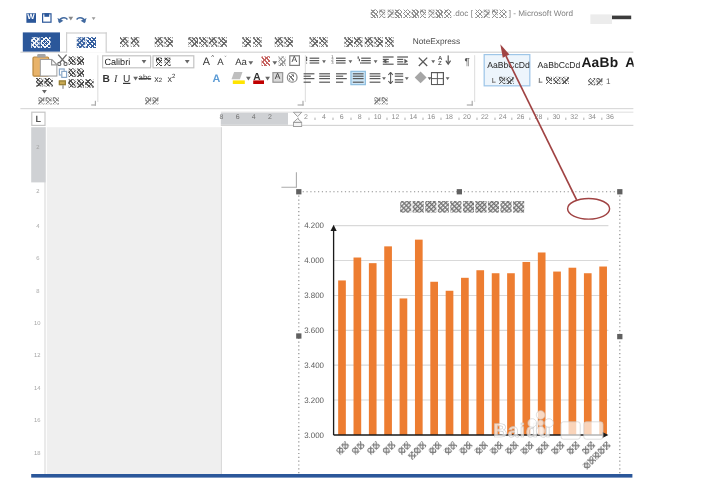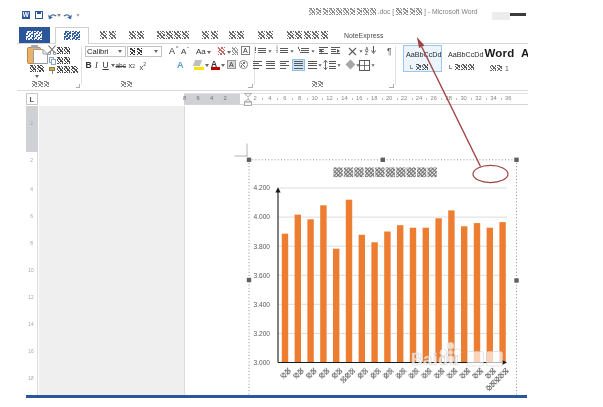--- a/index.html
+++ b/index.html
@@ -227,21 +227,21 @@
 <div class="a" style="left:402.5px;top:45.3px;width:39.5px;height:27px;background:#edf5fc;border:1px solid #9ec6e8"></div>
 <div class="t" style="left:406px;top:49.5px;font-size:7.2px;color:#2a2a2a">AaBbCcDd</div>
 <div class="a" style="left:410px;top:65px;width:3px;height:3.5px;border-left:1px solid #8a8a8a;border-bottom:1px solid #8a8a8a"></div>
 <div class="zh" style="left:415.5px;top:63.5px;width:5.7px;height:6.8px;color:#444;"></div>
     <div class="zh" style="left:422.3px;top:63.5px;width:5.7px;height:6.8px;color:#444;"></div>
 <div class="t" style="left:448px;top:49.5px;font-size:7.2px;color:#2a2a2a">AaBbCcDd</div>
 <div class="a" style="left:449px;top:65px;width:3px;height:3.5px;border-left:1px solid #8a8a8a;border-bottom:1px solid #8a8a8a"></div>
 <div class="zh" style="left:454.5px;top:63.5px;width:5.7px;height:6.8px;color:#444;"></div>
     <div class="zh" style="left:461.3px;top:63.5px;width:5.7px;height:6.8px;color:#444;"></div>
     <div class="zh" style="left:468.1px;top:63.5px;width:5.7px;height:6.8px;color:#444;"></div>
-<div class="t" style="left:484.5px;top:47px;font-size:11.5px;font-weight:bold;color:#1a1a1a;letter-spacing:0.2px">Word</div>
+<div class="t" style="left:484.5px;top:47px;font-size:11.5px;font-weight:bold;color:#1a1a1a;letter-spacing:0.2px">AaBb</div>
 <div class="zh" style="left:490.0px;top:64.5px;width:5.7px;height:6.8px;color:#555;"></div>
     <div class="zh" style="left:496.8px;top:64.5px;width:5.7px;height:6.8px;color:#555;"></div>
 <div class="t" style="left:505px;top:64.5px;font-size:6.8px;color:#555">1</div>
 <div class="t" style="left:521px;top:47px;font-size:11.5px;font-weight:bold;color:#1a1a1a">Aa</div>
 <div class="a" style="left:25.5px;top:92.5px;width:12.5px;height:12.5px;background:#fff;border:1px solid #c6c6c6"></div>
 <div class="t" style="left:29.5px;top:94.5px;font-size:7.5px;font-weight:bold;color:#555">L</div>
 <div class="a" style="left:183.5px;top:93px;width:344px;height:11.5px;background:#fff;border-top:1px solid #e4e4e4;border-bottom:1px solid #d4d4d4"></div>
 <div class="a" style="left:183.5px;top:93.8px;width:56.5px;height:10px;background:#cfd1d4"></div>
 <div class="t" style="left:182.9px;top:95px;font-size:5.8px;color:#707070">8</div>
 <div class="t" style="left:196.4px;top:95px;font-size:5.8px;color:#707070">6</div>

